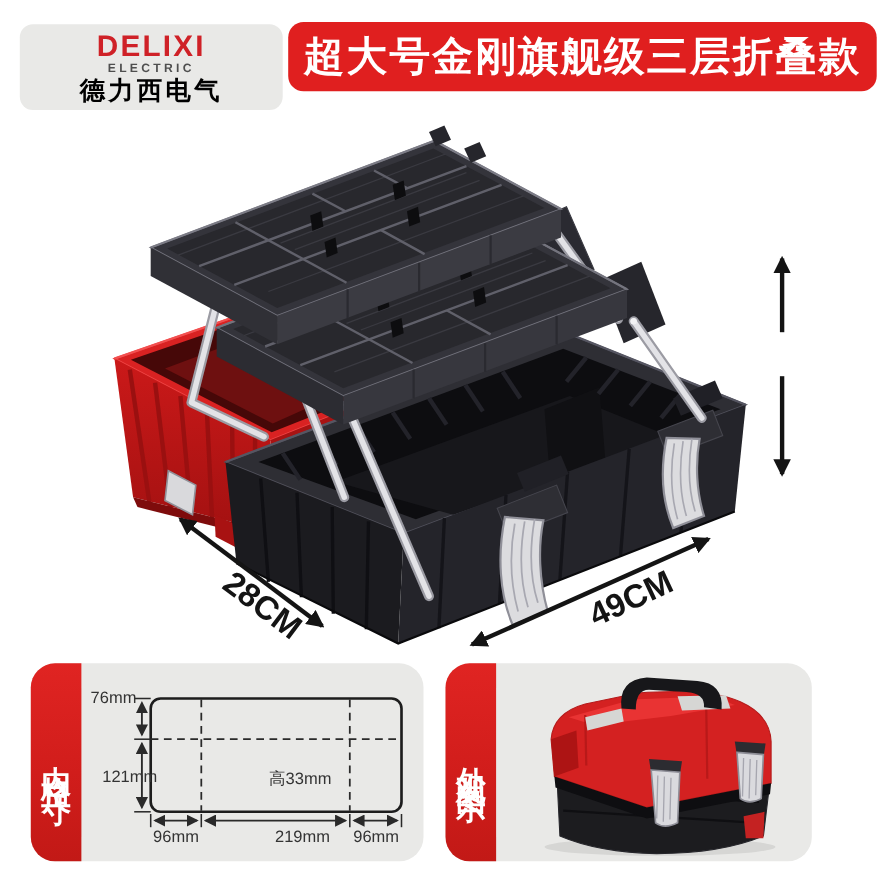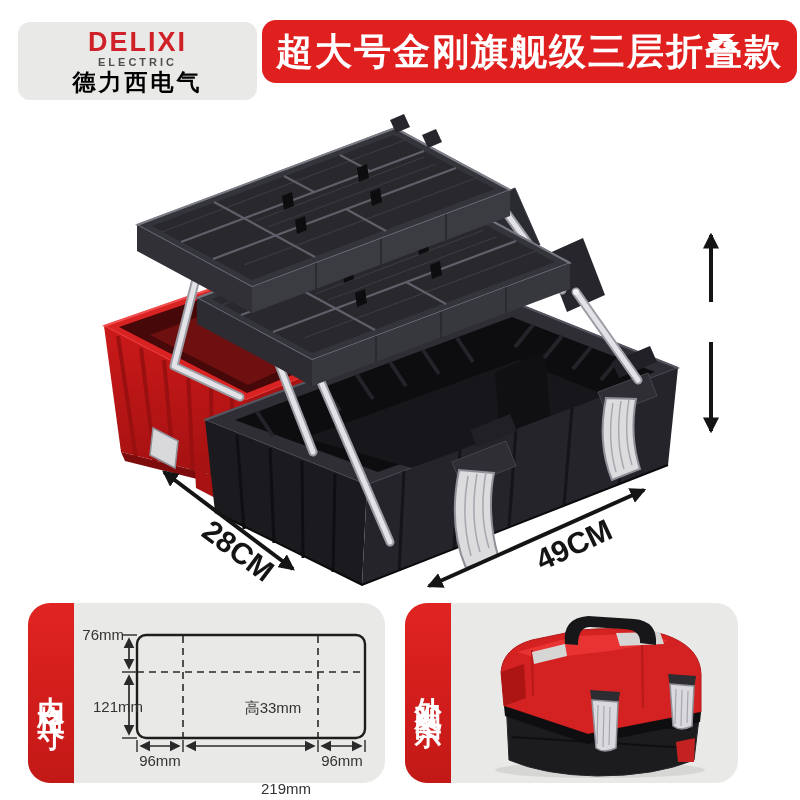--- a/index.html
+++ b/index.html
@@ -290,21 +290,21 @@
   <div class="dim-label rotm25" style="left:522px;top:528px;width:104px;">49CM</div>
 
   <div class="panel panel-left"></div>
   <div class="tab tab-left">
     <span class="tab-text">内格尺寸</span>
   </div>
   <div class="mm-label right" style="left:72px;top:626px;width:52px;">76mm</div>
   <div class="mm-label right" style="left:62px;top:698px;width:62px;margin-left:19px;">121mm</div>
   <div class="mm-label center" style="left:230px;top:699px;width:86px;">高33mm</div>
   <div class="mm-label center" style="left:132px;top:752px;width:56px;">96mm</div>
-  <div class="mm-label center" style="left:239px;top:780px;width:72px;text-align:right;">219mm</div>
+  <div class="mm-label center" style="left:239px;top:752px;width:72px;">219mm</div>
   <div class="mm-label center" style="left:314px;top:752px;width:56px;">96mm</div>
 
   <div class="panel panel-right"></div>
   <div class="tab tab-right">
     <span class="tab-text">外观图示</span>
   </div>
 
 </div>
 
 </body></html>

